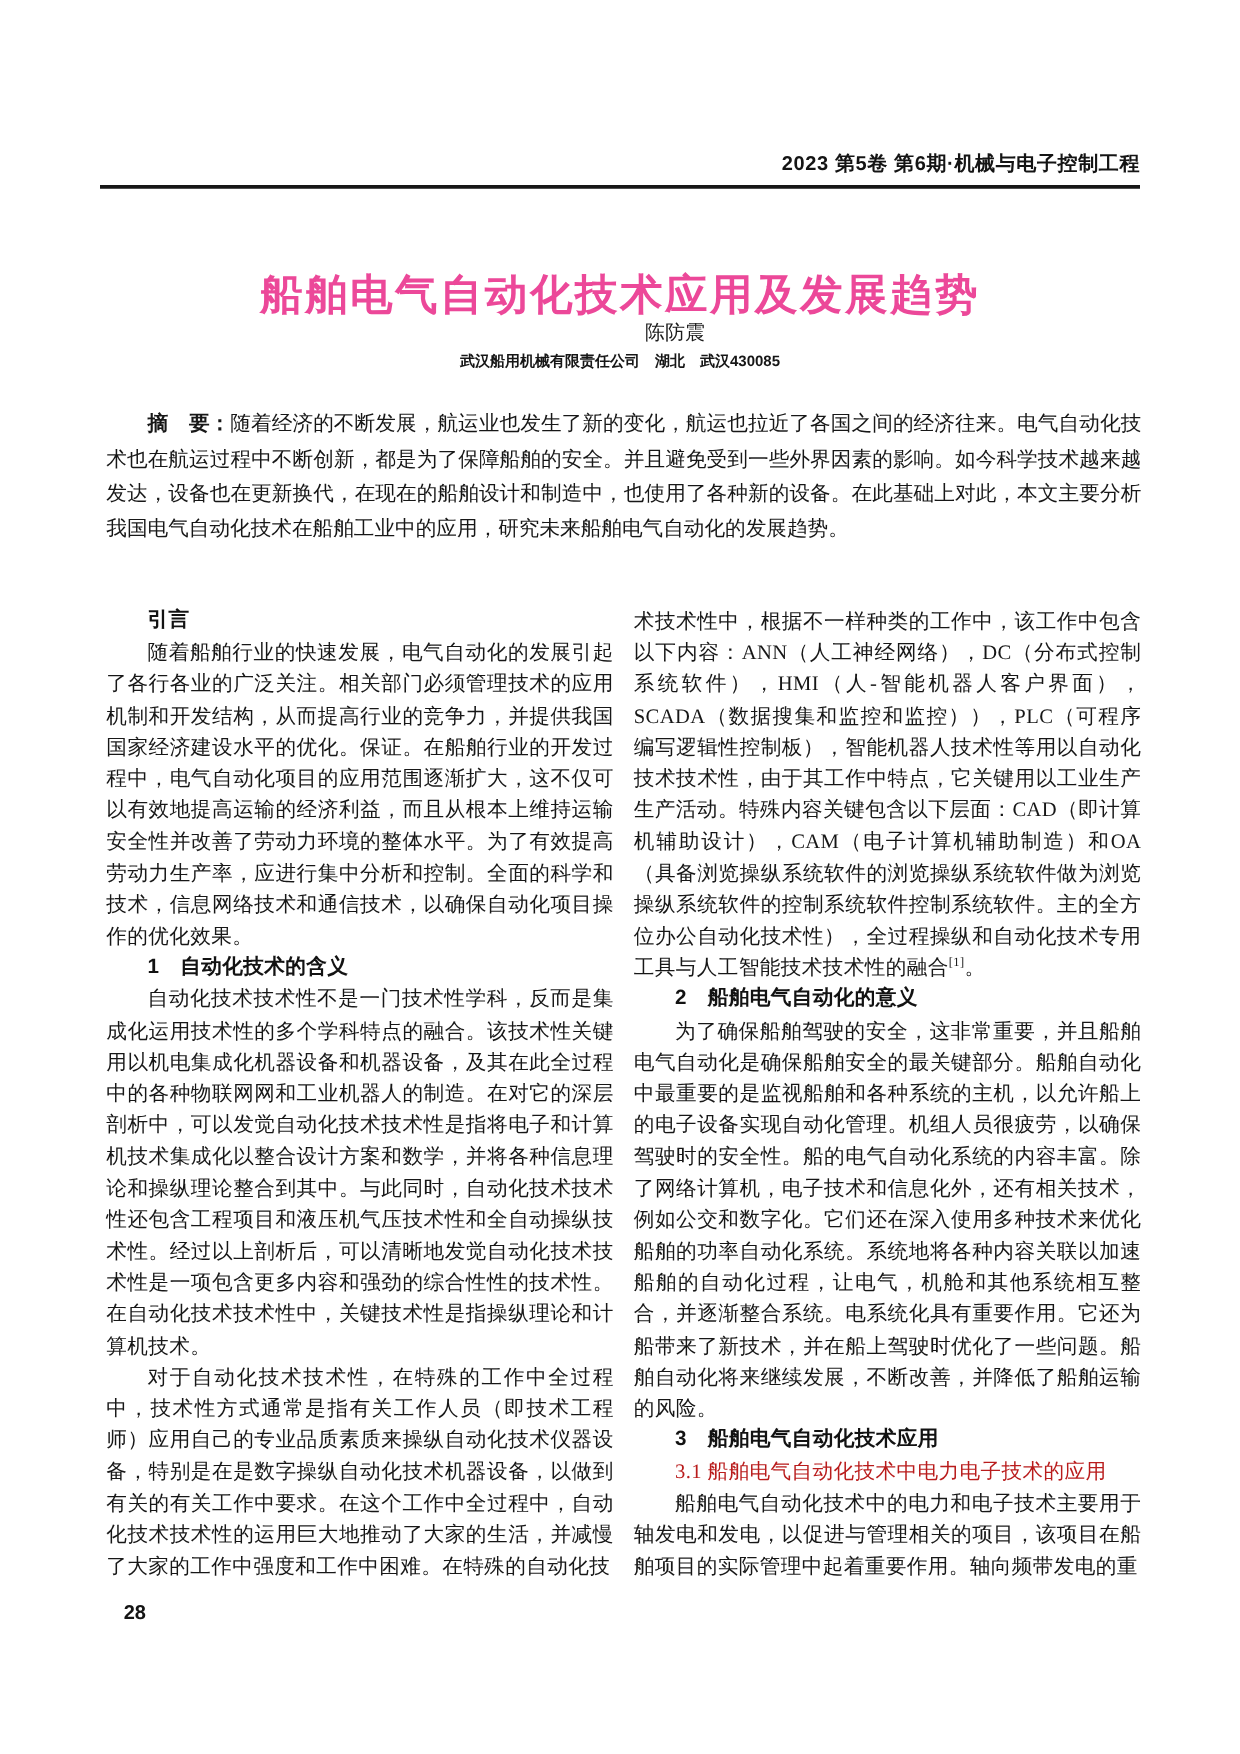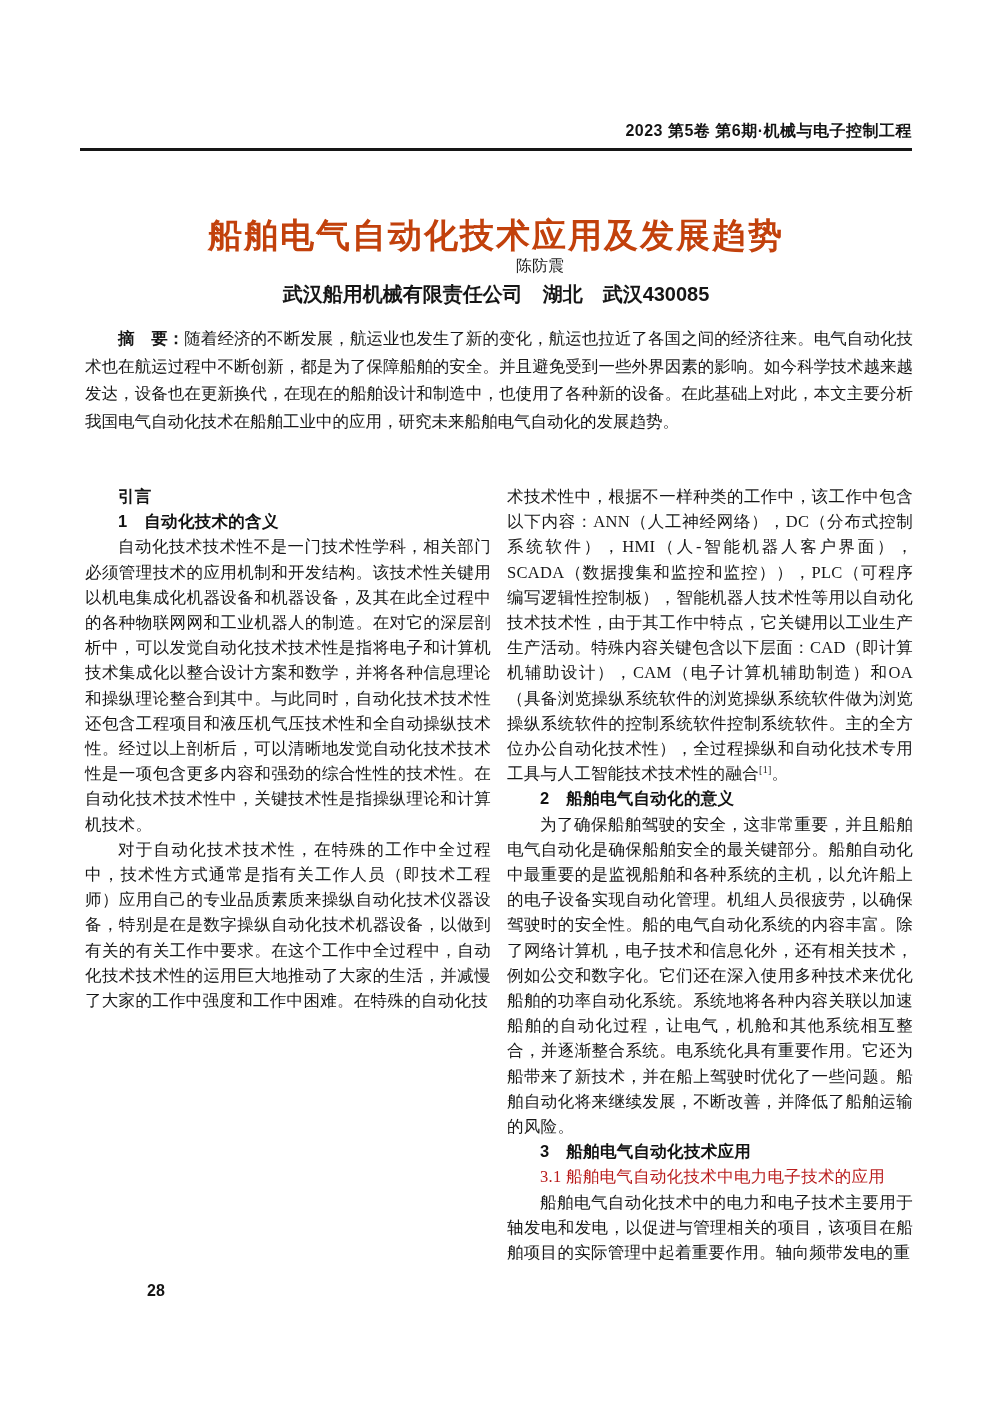--- a/index.html
+++ b/index.html
@@ -39,41 +39,41 @@
   .article-title {
     position: absolute;
     top: 190px;
     left: 0;
     width: 100%;
     text-align: center;
     font-family: "Liberation Sans", "DejaVu Sans", sans-serif;
     font-weight: 700;
     font-size: 34px;
     letter-spacing: 2px;
-    color: #c2410c;
+    color: #ec4899;
   }
   .article-author {
     position: absolute;
     top: 256px;
     left: 0;
     width: 100%;
     text-align: center;
     font-size: 16px;
     color: #1b1b1b;
     padding-left: 44px;
   }
   .article-affiliation {
     position: absolute;
     top: 281px;
     left: 0;
     width: 100%;
     text-align: center;
     font-family: "Liberation Sans", "DejaVu Sans", sans-serif;
     font-weight: 600;
-    font-size: 20px;
+    font-size: 12px;
     color: #161616;
   }
   
   .abstract-block {
     position: absolute;
     top: 325px;
     left: 85px;
     width: 828px;
     font-size: 16.5px;
     line-height: 27.5px;
@@ -130,21 +130,20 @@
   }
   
   .page-number {
     position: absolute;
     top: 1282px;
     left: 99px;
     font-family: "Liberation Sans", "DejaVu Sans", sans-serif;
     font-weight: 700;
     font-size: 16px;
     color: #141414;
-    margin-left: 48px;
   }
 </style>
 </head>
 <body>
 
 <div class="page">
 
   <div class="journal-header">2023 第5卷 第6期·机械与电子控制工程</div>
   <div class="header-rule"></div>
 
@@ -155,22 +154,23 @@
   <div class="article-affiliation">武汉船用机械有限责任公司　湖北　武汉430085</div>
 
   <div class="abstract-block">
     <p><span class="inline-label">摘　要：</span><span>随着经济的不断发展，航运业也发生了新的变化，航运也拉近了各国之间的经济往来。电气自动化技术也在航运过程中不断创新，都是为了保障船舶的安全。并且避免受到一些外界因素的影响。如今科学技术越来越发达，设备也在更新换代，在现在的船舶设计和制造中，也使用了各种新的设备。在此基础上对此，本文主要分析我国电气自动化技术在船舶工业中的应用，研究未来船舶电气自动化的发展趋势。</span></p>
   </div>
 
   <div class="columns">
 
     <div class="col">
       <p class="sec-heading">引言</p>
+      <p class="indent">随着船舶行业的快速发展，电气自动化的发展引起了各行各业的广泛关注。相关部门必须管理技术的应用机制和开发结构，从而提高行业的竞争力，并提供我国国家经济建设水平的优化。保证。在船舶行业的开发过程中，电气自动化项目的应用范围逐渐扩大，这不仅可以有效地提高运输的经济利益，而且从根本上维持运输安全性并改善了劳动力环境的整体水平。为了有效提高劳动力生产率，应进行集中分析和控制。全面的科学和技术，信息网络技术和通信技术，以确保自动化项目操作的优化效果。</p>
       <p class="sec-heading">1　自动化技术的含义</p>
-      <p class="indent">自动化技术技术性不是一门技术性学科，相关部门必须管理技术的应用机制和开发结构。该技术性关键用以机电集成化机器设备和机器设备，及其在此全过程中的各种物联网网和工业机器人的制造。在对它的深层剖析中，可以发觉自动化技术技术性是指将电子和计算机技术集成化以整合设计方案和数学，并将各种信息理论和操纵理论整合到其中。与此同时，自动化技术技术性还包含工程项目和液压机气压技术性和全自动操纵技术性。经过以上剖析后，可以清晰地发觉自动化技术技术性是一项包含更多内容和强劲的综合性性的技术性。在自动化技术技术性中，关键技术性是指操纵理论和计算机技术。</p>
+      <p class="indent">自动化技术技术性不是一门技术性学科，反而是集成化运用技术性的多个学科特点的融合。该技术性关键用以机电集成化机器设备和机器设备，及其在此全过程中的各种物联网网和工业机器人的制造。在对它的深层剖析中，可以发觉自动化技术技术性是指将电子和计算机技术集成化以整合设计方案和数学，并将各种信息理论和操纵理论整合到其中。与此同时，自动化技术技术性还包含工程项目和液压机气压技术性和全自动操纵技术性。经过以上剖析后，可以清晰地发觉自动化技术技术性是一项包含更多内容和强劲的综合性性的技术性。在自动化技术技术性中，关键技术性是指操纵理论和计算机技术。</p>
       <p class="indent">对于自动化技术技术性，在特殊的工作中全过程中，技术性方式通常是指有关工作人员（即技术工程师）应用自己的专业品质素质来操纵自动化技术仪器设备，特别是在是数字操纵自动化技术机器设备，以做到有关的有关工作中要求。在这个工作中全过程中，自动化技术技术性的运用巨大地推动了大家的生活，并减慢了大家的工作中强度和工作中困难。在特殊的自动化技</p>
     </div>
 
     <div class="col">
       <p><span>术技术性中，根据不一样种类的工作中，该工作中包含以下内容：ANN（人工神经网络），DC（分布式控制系统软件），HMI（人-智能机器人客户界面），SCADA（数据搜集和监控和监控）），PLC（可程序编写逻辑性控制板），智能机器人技术性等用以自动化技术技术性，由于其工作中特点，它关键用以工业生产生产活动。特殊内容关键包含以下层面：CAD（即计算机辅助设计），CAM（电子计算机辅助制造）和OA（具备浏览操纵系统软件的浏览操纵系统软件做为浏览操纵系统软件的控制系统软件控制系统软件。主的全方位办公自动化技术性），全过程操纵和自动化技术专用工具与人工智能技术技术性的融合</span><sup>[1]</sup><span>。</span></p>
       <p class="sec-heading">2　船舶电气自动化的意义</p>
       <p class="indent">为了确保船舶驾驶的安全，这非常重要，并且船舶电气自动化是确保船舶安全的最关键部分。船舶自动化中最重要的是监视船舶和各种系统的主机，以允许船上的电子设备实现自动化管理。机组人员很疲劳，以确保驾驶时的安全性。船的电气自动化系统的内容丰富。除了网络计算机，电子技术和信息化外，还有相关技术，例如公交和数字化。它们还在深入使用多种技术来优化船舶的功率自动化系统。系统地将各种内容关联以加速船舶的自动化过程，让电气，机舱和其他系统相互整合，并逐渐整合系统。电系统化具有重要作用。它还为船带来了新技术，并在船上驾驶时优化了一些问题。船舶自动化将来继续发展，不断改善，并降低了船舶运输的风险。</p>
       <p class="sec-heading">3　船舶电气自动化技术应用</p>
       <p class="subsec-heading">3.1  船舶电气自动化技术中电力电子技术的应用</p>
       <p class="indent">船舶电气自动化技术中的电力和电子技术主要用于轴发电和发电，以促进与管理相关的项目，该项目在船舶项目的实际管理中起着重要作用。轴向频带发电的重</p>

